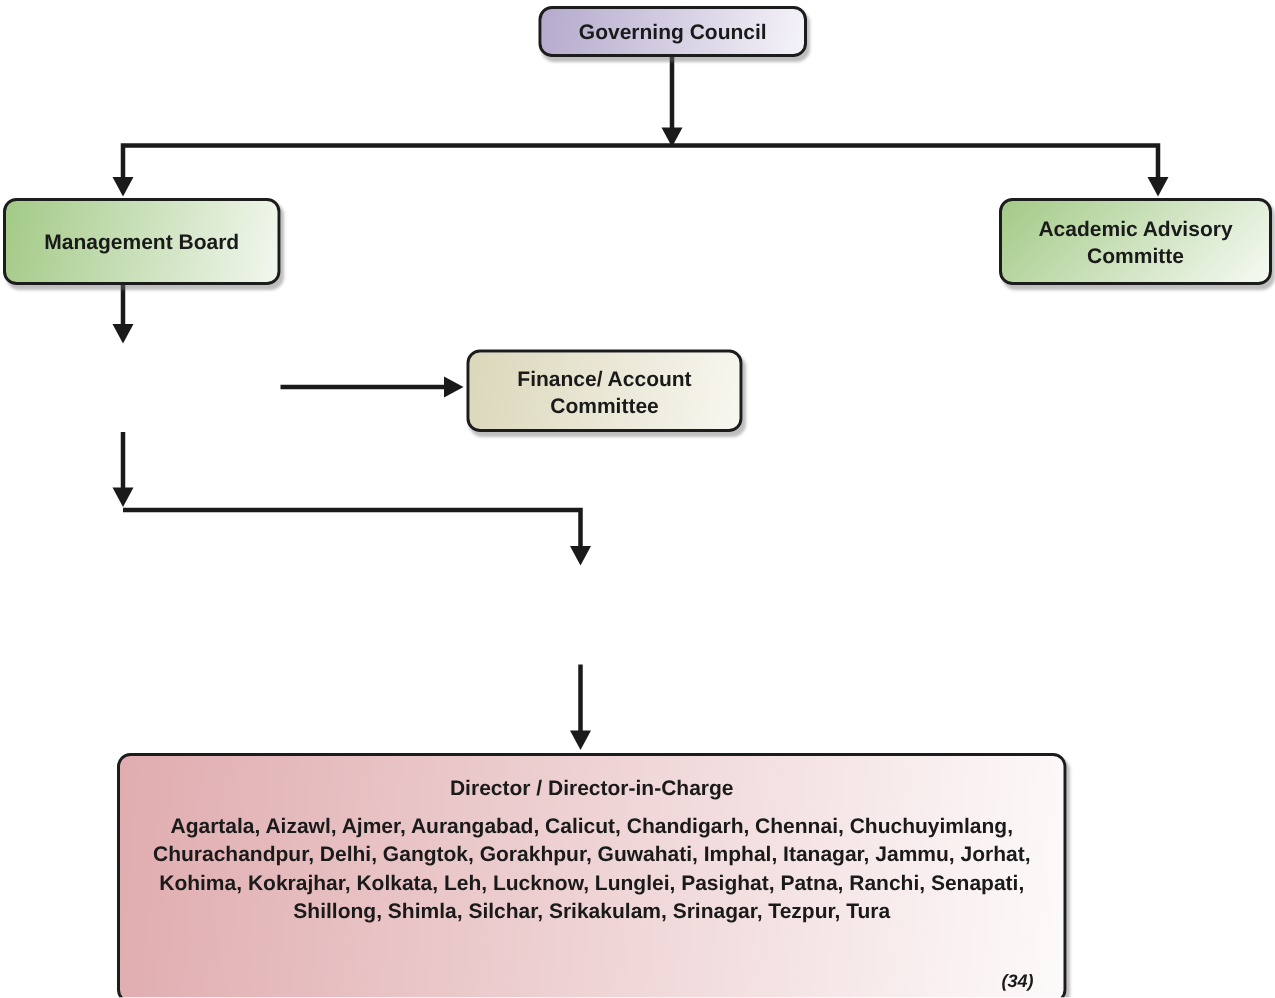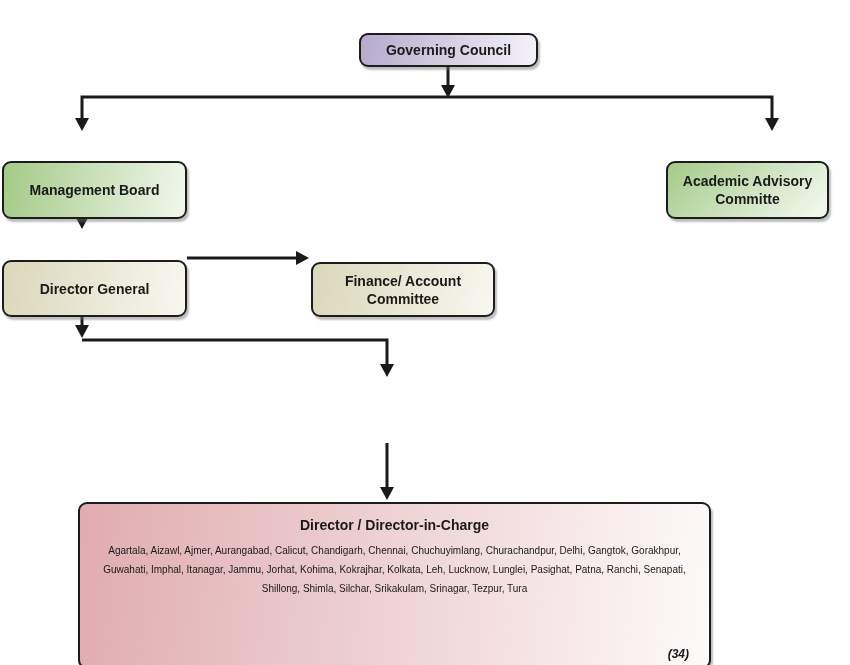--- a/index.html
+++ b/index.html
@@ -12,45 +12,44 @@
     border:2px solid #1c1c1c;
     border-radius:9px;
     display:flex;
     align-items:center;
     justify-content:center;
     text-align:center;
     font-weight:bold;
     font-size:14px;
     line-height:18px;
     box-shadow:2px 3px 2px rgba(110,110,110,0.45);
-    margin-top:29px;
   }
   .node .lbl{padding:0 8px;}
   #governing-council{left:359px;top:4px;width:179px;height:34px;
     background:linear-gradient(100deg,#b5aacc 0%,#f5f3f9 100%);}
   #management-board{left:2px;top:132px;width:185px;height:58px;
     background:linear-gradient(100deg,#a3ca87 0%,#f2f7ee 100%);text-align:center;}
-  #academic-advisory{left:666px;top:132px;width:163px;height:58px;
+  #academic-advisory{left:666px;top:132px;width:182px;height:58px;
     background:linear-gradient(135deg,#a3ca87 0%,#f6faf3 100%);}
   #director-general{left:2px;top:231px;width:185px;height:57px;
     background:linear-gradient(100deg,#dbd7ba 0%,#f8f7f0 100%);}
   #finance-account{left:311px;top:233px;width:184px;height:55px;
     background:linear-gradient(100deg,#dbd7ba 0%,#f8f7f0 100%);}
   #executive-committee{left:286px;top:380px;width:212px;height:63px;
     background:linear-gradient(110deg,#8cb2d6 0%,#edf2f8 100%);}
   #directors-box{
     position:absolute;left:78px;top:502px;width:633px;height:167px;
     box-sizing:border-box;border:2px solid #1c1c1c;border-radius:9px;
     background:linear-gradient(95deg,#e0acaf 0%,#fdfafa 100%);
     box-shadow:2px 3px 2px rgba(110,110,110,0.45);
     text-align:center;
   }
   #directors-box .dir-title{font-weight:bold;font-size:14px;margin-top:13px;}
   #directors-box .centers{
-    font-size:10px;line-height:19px;max-width:604px;margin:8px auto 0 auto;
+    font-size:14px;line-height:19px;max-width:604px;margin:8px auto 0 auto;font-weight:bold;
   }
   #directors-box .count{
     position:absolute;right:20px;bottom:6px;
     font-size:12px;font-weight:bold;font-style:italic;text-align:center;
   }
   .arrow-line{stroke:#1a1a1a;stroke-width:3;fill:none;}
   .arrow-head{fill:#1a1a1a;stroke:none;}
 </style>
 </head>
 <body>
@@ -86,23 +85,20 @@
   </div>
 
   <div class="node" id="management-board">
     <span class="lbl">Management Board</span>
   </div>
 
   <div class="node" id="academic-advisory">
     <span class="lbl">Academic Advisory Committe</span>
   </div>
 
-  <div class="node" id="director-general">
-    <span class="lbl">Director General</span>
-  </div>
 
   <div class="node" id="finance-account">
     <span class="lbl">Finance/ Account Committee</span>
   </div>
 
 
   <div id="directors-box">
     <div class="dir-title">Director / Director-in-Charge</div>
     <div class="centers">Agartala, Aizawl, Ajmer, Aurangabad, Calicut, Chandigarh, Chennai, Chuchuyimlang, Churachandpur, Delhi, Gangtok, Gorakhpur, Guwahati, Imphal, Itanagar, Jammu, Jorhat, Kohima, Kokrajhar, Kolkata, Leh, Lucknow, Lunglei, Pasighat, Patna, Ranchi, Senapati, Shillong, Shimla, Silchar, Srikakulam, Srinagar, Tezpur, Tura</div>
     <div class="count">(34)</div>

